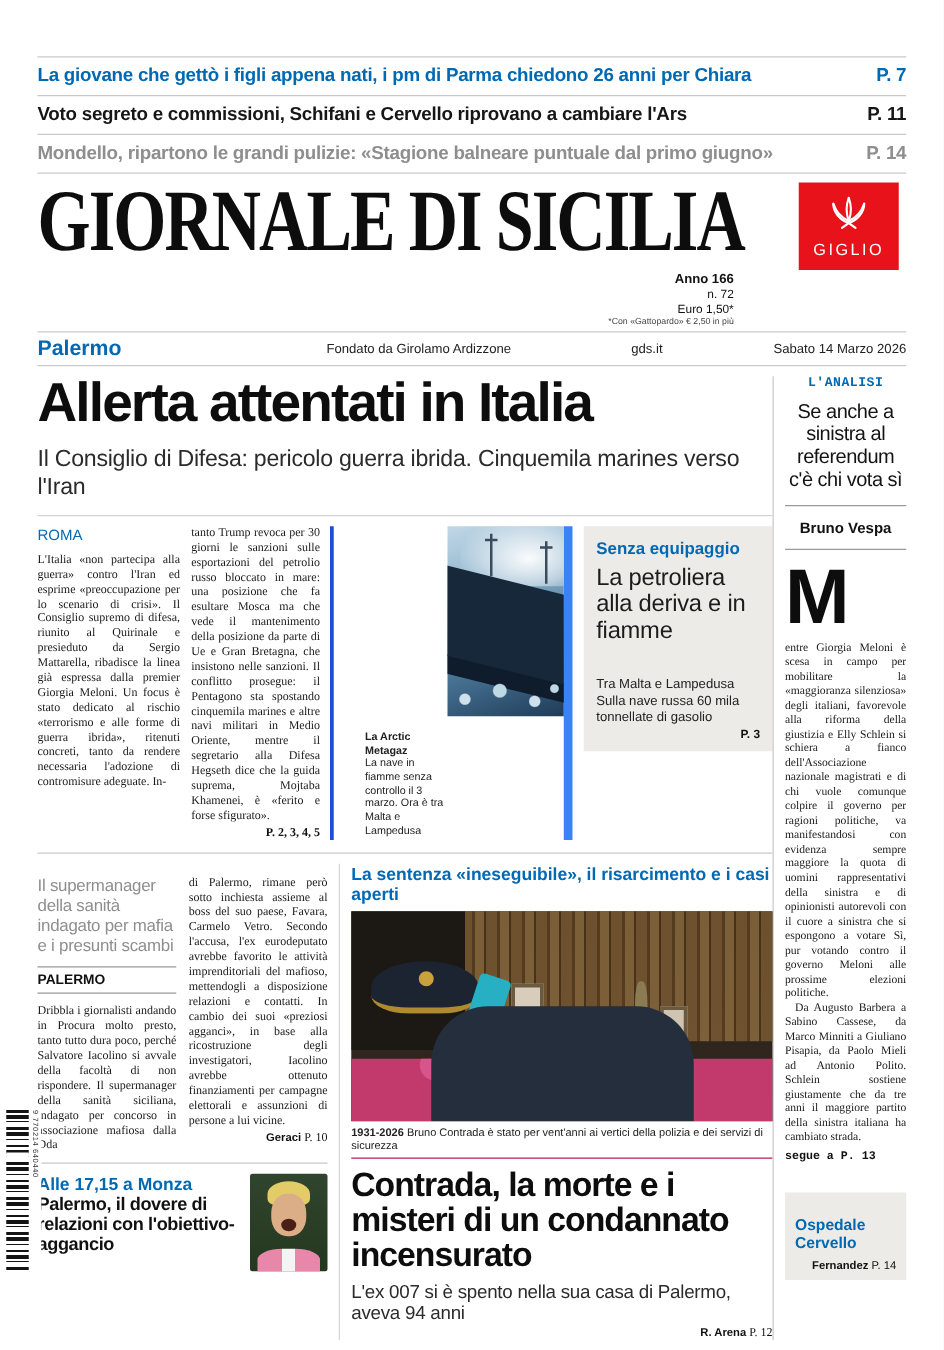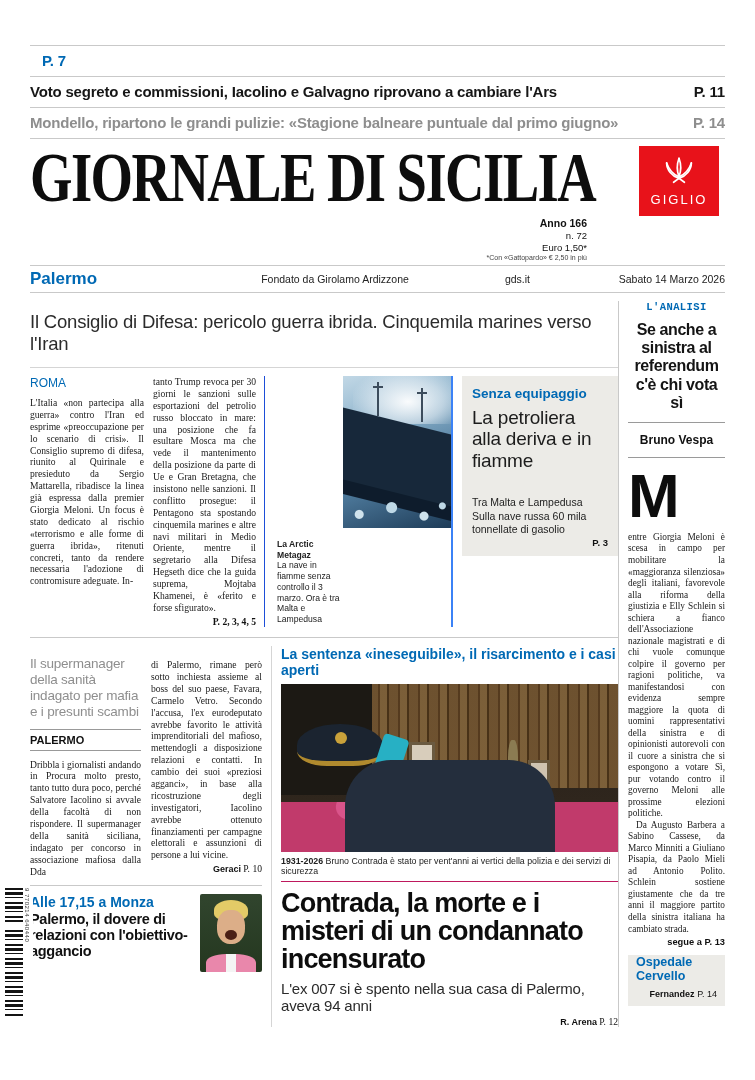--- a/index.html
+++ b/index.html
@@ -60,22 +60,22 @@
   .lead-subhead { font-size:18.5px; color:#2b2b2b; margin-top:10px; letter-spacing:-0.2px; }
 
   .lead-cols { display:flex; margin-top:12px; border-top:1px solid #d5d5d5; padding-top:8px; min-height:188px; }
   .kicker { color:#0069b4; font-weight:normal; font-size:12px; margin-bottom:7px; }
   .body-serif {
     font-family:"Liberation Serif", serif; font-size:9.6px; line-height:1.24;
     text-align:justify; color:#1a1a1a;
   }
   .c1 { width:114px; }
   .c2 { width:111px; margin-left:9px; padding-right:8px; }
-  .c3 { width:187px; border-left:1px solid #1d4ed8; padding-left:12px; position:relative; display:flex;justify-content:space-between; }
-  .c4 { flex:1; border-left:2px solid #3b82f6; padding-left:9px; }
+  .c3 { width:187px; border-left:3px solid #1d4ed8; padding-left:25px; position:relative; display:flex;justify-content:space-between; }
+  .c4 { flex:1; border-left:7px solid #3b82f6; padding-left:9px; }
   .pages-line { text-align:right; font-weight:bold; font-size:9.6px; margin-top:2px; font-family:"Liberation Serif", serif; }
 
   .ship-caption { width:66px; align-self:flex-end; font-size:8.6px; line-height:1.25; color:#222; padding-bottom:2px; }
   .ship-caption b { display:block; }
   .ship-photo { flex:1; height:152px; position:relative; overflow:hidden;
     background:linear-gradient(160deg,#c2d8e6 0%,#8db3cc 30%,#4e7a9c 62%,#1e3c58 100%); }
   .ship-hull { position:absolute; left:-18px; top:48px; width:160px; height:70px; background:#17283a;
     transform:rotate(14deg); border-radius:6px; box-shadow:0 10px 0 4px #0e1c2c; }
   .ship-smoke { position:absolute; left:10px; top:-8px; width:110px; height:56px;
     background:radial-gradient(ellipse at 50% 60%, rgba(255,255,255,0.95) 0%, rgba(230,238,244,0.6) 45%, rgba(230,238,244,0) 75%); }
@@ -94,21 +94,21 @@
   .gray-box .box-page { text-align:right; font-weight:bold; font-size:9.5px; }
 
   .section-rule { border-top:1px solid #c9c9c9; margin:10px 0 8px; }
 
   
   .row2 { display:flex; }
   .iac-zone { width:232px; }
   .con-zone { flex:1; border-left:1px solid #d5d5d5; margin-left:9px; padding-left:9px; }
 
   .iac-headline { font-size:24px; font-weight:bold; letter-spacing:-0.8px; line-height:1.05; color:#0d0d0d; }
-  .iac-cols { display:flex; gap:10px; margin-top:10px; min-height:150px;align-items:center; }
+  .iac-cols { display:flex; gap:10px; margin-top:10px; min-height:150px; }
   .iac-cols .col { width:111px; }
   .standfirst { font-size:13.5px; color:#8e8e8e; line-height:1.2; letter-spacing:-0.2px; }
   .mini-kicker { border-top:1px solid #999; border-bottom:1px solid #999; padding:4px 0;
     font-weight:bold; font-size:11px; margin:8px 0; color:#111; }
   .byline-line { text-align:right; font-size:9.6px; margin-top:2px; font-family:"Liberation Serif", serif; }
   .byline-line b { font-family:"Liberation Sans", sans-serif; font-size:9px; }
 
   .monza { border-top:1px solid #c9c9c9; margin-top:8px; padding-top:8px; display:flex; gap:8px; }
   .monza-kicker { color:#0069b4; font-weight:bold; font-size:14px; }
   .monza-headline { font-weight:bold; font-size:14.5px; line-height:1.1; letter-spacing:-0.3px; margin-top:2px; }
@@ -137,28 +137,28 @@
   .man-body { position:absolute; left:50%; bottom:0; transform:translateX(-50%); width:210px; height:92px;
     background:#242e3d; border-radius:46px 46px 0 0; }
   .man-head { position:absolute; left:50%; top:16px; transform:translateX(-50%); width:62px; height:72px;
     background:linear-gradient(#ececе8 0%, #e9e9e4 26%, #d9b194 52%, #cfa084 100%); border-radius:48%; }
   .con-caption { font-size:8.8px; color:#222; margin-top:4px; border-bottom:1px solid #be185d; padding-bottom:5px; }
   .con-headline { font-size:27px; font-weight:bold; letter-spacing:-0.8px; line-height:1.04; margin-top:7px; color:#0d0d0d; }
   .con-subhead { font-size:15px; color:#2b2b2b; margin-top:7px; letter-spacing:-0.2px; }
 
   
   .an-kicker { color:#0069b4; font-weight:bold; font-size:10.5px; text-align:center; letter-spacing:.4px;font-family:Liberation Mono, monospace; }
-  .an-title { font-size:16px; line-height:1.14; text-align:center; color:#141414; margin-top:8px; letter-spacing:-0.4px;font-weight:bold; }
+  .an-title { font-size:16px; line-height:1.14; text-align:center; color:#141414; margin-top:8px; letter-spacing:-0.4px; }
   .an-rule { border-top:1px solid #9a9a9a; margin:10px 0; }
   .an-author { font-weight:bold; font-size:12px; text-align:center; }
   .an-dropcap { font-size:62px; font-weight:bold; line-height:0.9; color:#0d0d0d; margin:6px 0 8px; }
   .an-body { font-family:"Liberation Serif", serif; font-size:9.3px; line-height:1.24; text-align:justify; color:#1a1a1a; }
   .an-body .p2 { text-indent:8px; display:block; }
-  .an-continue { text-align:right; font-weight:bold; font-size:9.3px; font-family:Liberation Sans, sans-serif; margin-top:2px; }
-  .cervello-box { background:#ecebe7; margin-top:8px; padding:0 8px 7px; }
+  .an-continue { font-weight:bold; font-size:9.3px; font-family:Liberation Mono, monospace; margin-top:2px; }
+  .cervello-box { background:#ecebe7; margin-top:24px; padding:19px 8px 7px; }
   .cervello-box .box-kicker { color:#0069b4; font-weight:bold; font-size:12.5px; }
   .cervello-box .box-title { font-size:15.5px; color:#1c1c1c; line-height:1.12; margin-top:5px; }
   .cervello-box .box-byline { text-align:right; font-size:9px; margin-top:6px; }
   .cervello-box .box-byline b { font-size:9px; }
 
   
   .barcode { position:absolute; left:5px; top:888px; width:28px; height:128px; background:#fff; display:flex; }
   .bars { width:18px; height:100%;
     background:repeating-linear-gradient(180deg,#141414 0 2px,#fff 2px 4px,#141414 4px 7px,#fff 7px 9px,#141414 9px 10px,#fff 10px 14px); }
   .bars-gap { position:absolute; left:0; top:34px; width:18px; height:6px; background:#fff; }
@@ -167,24 +167,25 @@
   svg.lily { display:block; }
 </style>
 </head>
 <body>
 
 <div class="page">
   <div class="inner">
 
     <div class="topstrip">
       <div class="row t-blue">
+        <span>La giovane che gettò i figli appena nati, i pm di Parma chiedono 26 anni per Chiara</span>
         <span class="pageref">P. 7</span>
       </div>
       <div class="row t-black">
-        <span>Voto segreto e commissioni, Iacolino e Galvagno riprovano a cambiare l'Ars</span>
+        <span>Voto segreto e commissioni, Schifani e Cervello riprovano a cambiare l'Ars</span>
         <span class="pageref">P. 11</span>
       </div>
       <div class="row t-gray">
         <span>Mondello, ripartono le grandi pulizie: «Stagione balneare puntuale dal primo giugno»</span>
         <span class="pageref">P. 14</span>
       </div>
     </div>
 
     <div class="masthead">
       <span class="mast-title">GIORNALE DI SICILIA</span>
@@ -214,20 +215,21 @@
       <span class="edition">Palermo</span>
       <span class="founded">Fondato da Girolamo Ardizzone</span>
       <span class="site">gds.it</span>
       <span class="date">Sabato 14 Marzo 2026</span>
     </div>
 
     <div class="main-grid">
       <div class="left-zone">
 
         <div>
+          <div class="lead-headline">Allerta attentati in Italia</div>
           <div class="lead-subhead">Il Consiglio di Difesa: pericolo guerra ibrida. Cinquemila marines verso l'Iran</div>
           <div class="lead-cols">
             <div class="c1">
               <div class="kicker">ROMA</div>
               <div class="body-serif">L'Italia «non partecipa alla guerra» contro l'Iran ed esprime «preoccupazione per lo scenario di crisi». Il Consiglio supremo di difesa, riunito al Quirinale e presieduto da Sergio Mattarella, ribadisce la linea già espressa dalla premier Giorgia Meloni. Un focus è stato dedicato al rischio «terrorismo e alle forme di guerra ibrida», ritenuti concreti, tanto da rendere necessaria l'adozione di contromisure adeguate. In-</div>
             </div>
             <div class="c2">
               <div class="body-serif">tanto Trump revoca per 30 giorni le sanzioni sulle esportazioni del petrolio russo bloccato in mare: una posizione che fa esultare Mosca ma che vede il mantenimento della posizione da parte di Ue e Gran Bretagna, che insistono nelle sanzioni. Il conflitto prosegue: il Pentagono sta spostando cinquemila marines e altre navi militari in Medio Oriente, mentre il segretario alla Difesa Hegseth dice che la guida suprema, Mojtaba Khamenei, è «ferito e forse sfigurato».</div>
               <div class="pages-line">P. 2, 3, 4, 5</div>
             </div>

